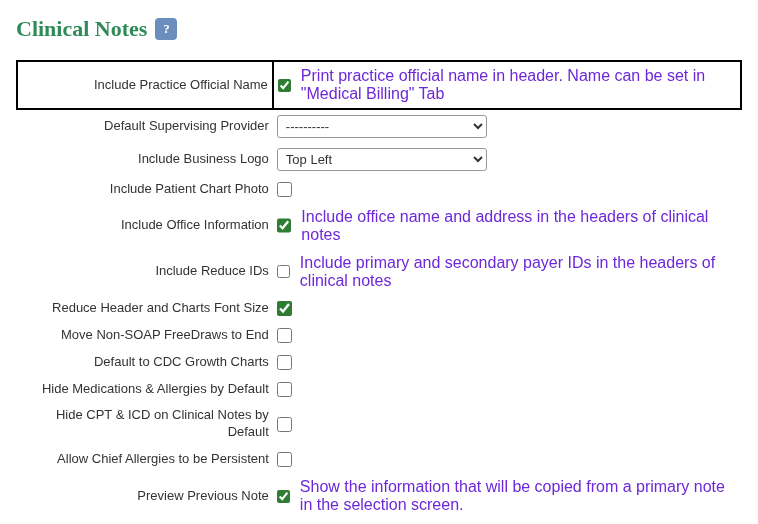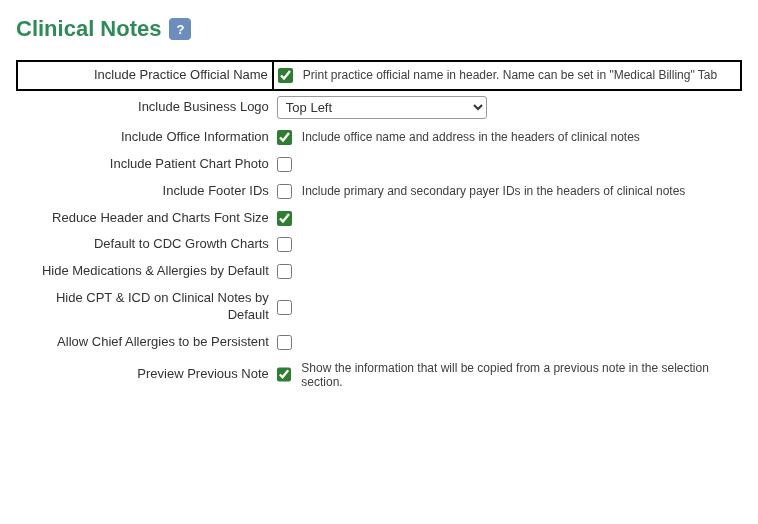--- a/index.html
+++ b/index.html
@@ -10,20 +10,21 @@
       color: #333;
       width: 758px;
       min-height: 524px;
       padding: 16px;
     }
     .page-title-row {
       display: flex;
       align-items: center;
       gap: 8px;
       margin-bottom: 18px;
+      font-family: Liberation Serif, serif;
     }
     .page-title {
       font-size: 22px;
       color: #2e8b57;
       font-weight: bold;
     }
     .help-icon {
       display: inline-flex;
       align-items: center;
       justify-content: center;
@@ -50,22 +51,22 @@
       padding-right: 8px;
       color: #333;
       font-size: 13px;
       line-height: 1.3;
       margin-top: 12px;
     }
     .control-cell {
       width: 488px;
     }
     .description-text {
-      font-size: 12px;
-      color: #404040;
+      font-size: 16px;
+      color: #6d28d9;
       margin-left: 4px;
     }
     .highlighted-row td {
       border: 2px solid #000;
     }
     select.dropdown {
       font-size: 13px;
       padding: 2px 4px;
       width: 210px;
       border: 1px solid #999;
@@ -98,58 +99,70 @@
       <tr class="highlighted-row">
         <td class="label-cell">Include Practice Official Name</td>
         <td class="control-cell">
           <div class="inline-flex">
             <input type="checkbox" checked="" style="">
             <span class="description-text">Print practice official name in header. Name can be set in "Medical Billing" Tab</span>
           </div>
         </td>
       </tr>
       <tr>
+        <td class="label-cell">Default Supervising Provider</td>
+        <td class="control-cell"><select class="dropdown"><option value="----------">----------</option></select></td>
+      </tr>
+      <tr>
         <td class="label-cell">Include Business Logo</td>
         <td class="control-cell"><select class="dropdown"><option value="Top Left">Top Left</option></select></td>
       </tr>
       <tr>
+        <td class="label-cell">Include Patient Chart Photo</td>
+        <td class="control-cell">
+          <div class="inline-flex">
+            <input type="checkbox" style="">
+          </div>
+        </td>
+      </tr>
+      <tr>
         <td class="label-cell">Include Office Information</td>
         <td class="control-cell">
           <div class="inline-flex">
             <input type="checkbox" checked="" style="">
             <span class="description-text">Include office name and address in the headers of clinical notes</span>
           </div>
         </td>
       </tr>
       <tr>
-        <td class="label-cell">Include Patient Chart Photo</td>
-        <td class="control-cell">
-          <div class="inline-flex">
-            <input type="checkbox" style="">
-          </div>
-        </td>
-      </tr>
-      <tr>
-        <td class="label-cell">Include Footer IDs</td>
+        <td class="label-cell">Include Reduce IDs</td>
         <td class="control-cell">
           <div class="inline-flex">
             <input type="checkbox" style="">
             <span class="description-text">Include primary and secondary payer IDs in the headers of clinical notes</span>
           </div>
         </td>
       </tr>
       <tr>
         <td class="label-cell">Reduce Header and Charts Font Size</td>
         <td class="control-cell">
           <div class="inline-flex">
             <input type="checkbox" checked="" style="">
           </div>
         </td>
       </tr>
       <tr>
+        <td class="label-cell">Move Non-SOAP FreeDraws to End</td>
+        <td class="control-cell">
+          <div class="inline-flex">
+            <input type="checkbox" style="">
+          </div>
+        </td>
+      </tr>
+      <tr>
         <td class="label-cell">Default to CDC Growth Charts</td>
         <td class="control-cell">
           <div class="inline-flex">
             <input type="checkbox" style="">
           </div>
         </td>
       </tr>
       <tr>
         <td class="label-cell">Hide Medications &amp; Allergies by Default</td>
         <td class="control-cell">
@@ -172,18 +185,18 @@
           <div class="inline-flex">
             <input type="checkbox" style="">
           </div>
         </td>
       </tr>
       <tr>
         <td class="label-cell">Preview Previous Note</td>
         <td class="control-cell">
           <div class="inline-flex">
             <input type="checkbox" checked="" style="">
-            <span class="description-text">Show the information that will be copied from a previous note in the selection section.</span>
+            <span class="description-text">Show the information that will be copied from a primary note in the selection screen.</span>
           </div>
         </td>
       </tr>
     </tbody>
 </table>
 
 </body></html>

